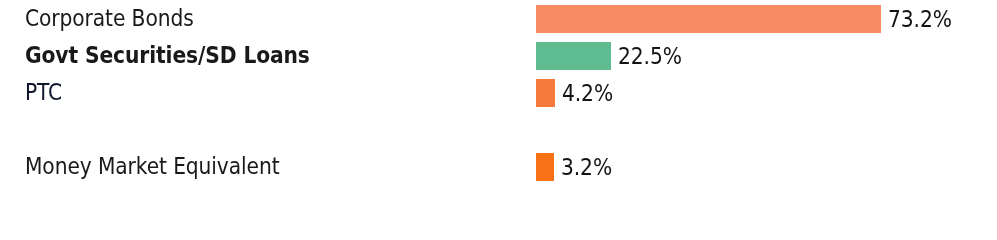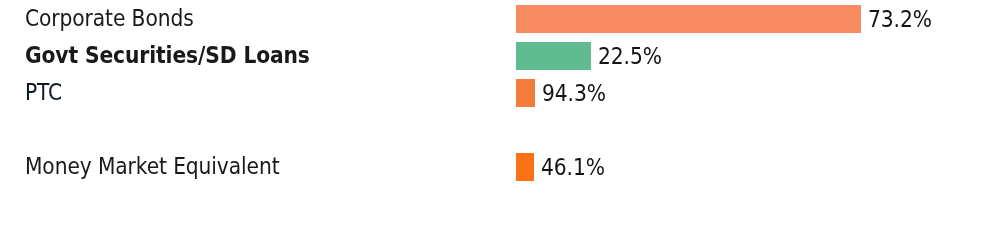--- a/index.html
+++ b/index.html
@@ -34,21 +34,21 @@
     height: 37px;
     line-height: 37px;
     font-size: 22.5px;
     letter-spacing: -0.1px;
     color: #191919;
     white-space: nowrap;
     font-stretch: condensed;
   }
   .bar-area {
     position: absolute;
-    left: 516px;
+    left: 536px;
     top: 0;
     height: 37px;
     display: flex;
     align-items: center;
     justify-content: flex-end;
   }
   .bar {
     height: 28px;
     flex: 0 0 auto;
   }
@@ -80,26 +80,26 @@
     <span class="bar-area">
       <span class="bar" style="width:75px;background:#5FBC91;"></span>
       <span class="bar-value">22.5%</span>
     </span>
   </div>
 
   <div class="chart-row" style="top:74px;">
     <span class="cat-label" style="color: #0f172a;">PTC</span>
     <span class="bar-area">
       <span class="bar" style="width:19px;background:#F47B39;"></span>
-      <span class="bar-value">94.3%</span>
+      <span class="bar-value">4.2%</span>
     </span>
   </div>
 
 
   <div class="chart-row" style="top:148px;">
     <span class="cat-label" style="color: rgb(25, 25, 25);">Money Market Equivalent</span>
     <span class="bar-area">
       <span class="bar" style="width:18px;background:#F97316;"></span>
-      <span class="bar-value">46.1%</span>
+      <span class="bar-value">3.2%</span>
     </span>
   </div>
 
 </div>
 
 </body></html>

